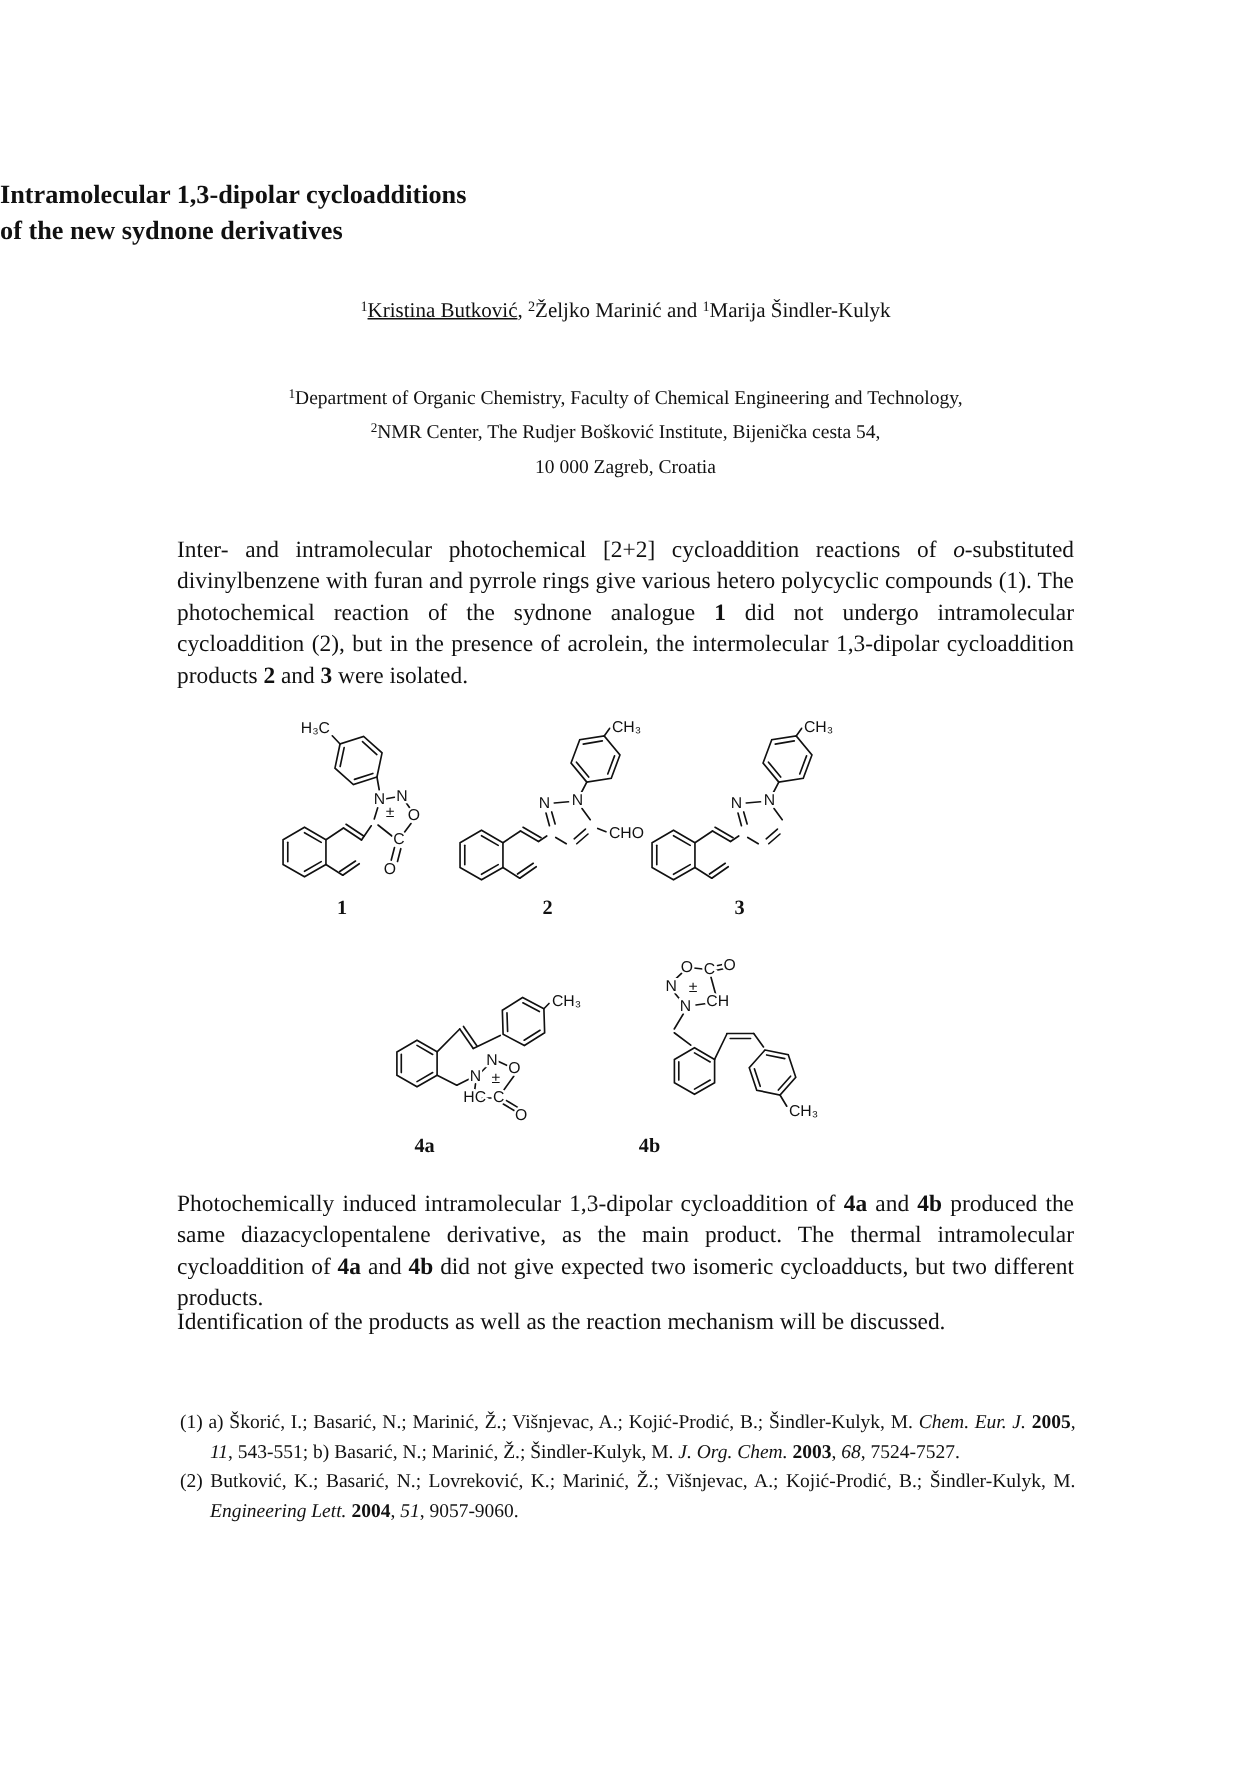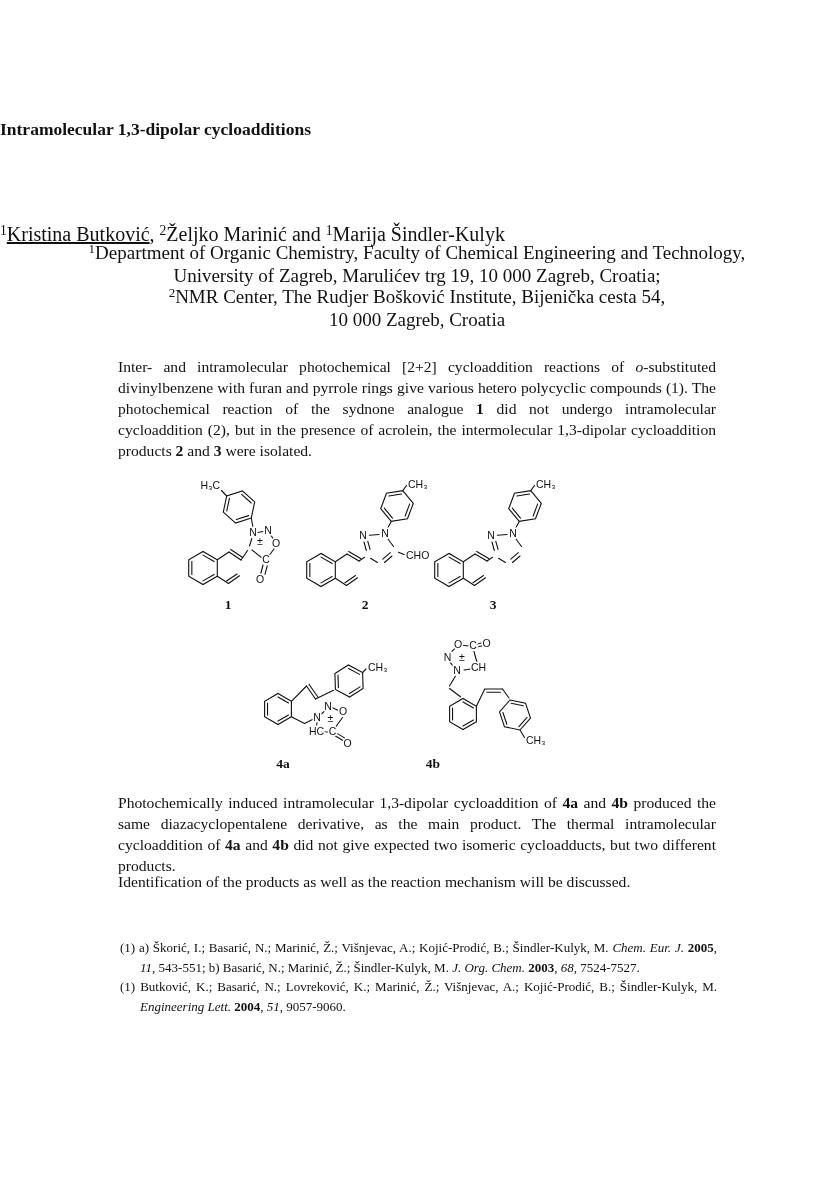--- a/index.html
+++ b/index.html
@@ -2,23 +2,23 @@
 <html><head>
 <meta charset="utf-8">
 <style>
   html,body{margin:0;padding:0;background:#ffffff;}
   .page{
     position:relative;width:834px;height:1181px;margin:0 auto;background:#ffffff;
     color:#111111;font-family:"Liberation Serif",serif;overflow:hidden;
   }
   .title{position:absolute;top:117px;left:0;width:100%;
     font-weight:bold;font-size:17.5px;line-height:24px;}
-  .authors{position:absolute;top:200px;left:0;width:100%;text-align:left;font-size:20px;margin-top:23px;}
-  .affil{position:absolute;top:242px;left:0;width:100%;text-align:center;
-    font-size:19px;line-height:21px;}
+  .authors{position:absolute;top:200px;left:0;width:100%;text-align:center;font-size:14px;}
+  .affil{position:absolute;top:254px;left:0;width:100%;text-align:center;
+    font-size:13px;line-height:21px;}
   .para{position:absolute;left:118px;width:598px;margin:0;font-size:15.6px;
     line-height:21px;text-align:justify;}
   #p1{top:356px;}
   #p2{top:792px;}
   .closing{position:absolute;left:118px;top:873px;width:598px;margin:0;font-size:15.6px;}
   .refs{position:absolute;left:120px;top:938px;width:597px;font-size:13px;line-height:19.5px;}
   .ref{margin:0;text-align:justify;padding-left:20px;text-indent:-20px;}
   .seg-b{font-weight:bold;}
   .seg-i{font-style:italic;}
   .seg-u{text-decoration:underline;}
@@ -31,27 +31,27 @@
   svg.struct text{fill:#111111;font-family:"Liberation Sans",sans-serif;font-size:10.5px;
     paint-order:stroke;stroke:#ffffff;stroke-width:3px;}
 </style>
 </head>
 <body>
 
 <div class="page">
 
   <div class="title">
     <div>Intramolecular 1,3-dipolar cycloadditions</div>
+    <div>of the new sydnone derivatives</div>
   </div>
 
   <div class="authors"><span class="seg-sup">1</span><span class="seg-u">Kristina Butković</span><span>, </span><span class="seg-sup">2</span><span>Željko Marinić and </span><span class="seg-sup">1</span><span>Marija Šindler-Kulyk</span></div>
 
   <div class="affil">
     <div><span class="seg-sup">1</span><span>Department of Organic Chemistry, Faculty of Chemical Engineering and Technology,</span></div>
-    <div><span>University of Zagreb, Marulićev trg 19, 10 000 Zagreb, Croatia;</span></div>
     <div><span class="seg-sup">2</span><span>NMR Center, The Rudjer Bošković Institute, Bijenička cesta 54,</span></div>
     <div><span>10 000 Zagreb, Croatia</span></div>
   </div>
 
   <p class="para" id="p1"><span>Inter- and intramolecular photochemical [2+2] cycloaddition reactions of </span><span class="seg-i">o</span><span>-substituted divinylbenzene with furan and pyrrole rings give various hetero polycyclic compounds (1). The photochemical reaction of the sydnone analogue </span><span class="seg-b">1</span><span> did not undergo intramolecular cycloaddition (2), but in the presence of acrolein, the intermolecular 1,3-dipolar cycloaddition products </span><span class="seg-b">2</span><span> and </span><span class="seg-b">3</span><span> were isolated.</span></p>
 
   <div>
     <div class="structure" style="left:183px;top:472px;text-align:right;">
       <svg class="struct" viewBox="0 0 105 122" width="105" height="122">
           <g>
@@ -235,16 +235,16 @@
     <div class="caption" style="left:266px;top:756px;">4a</div>
     <div class="caption" style="left:416px;top:756px;">4b</div>
   </div>
 
   <p class="para" id="p2"><span>Photochemically induced intramolecular 1,3-dipolar cycloaddition of </span><span class="seg-b">4a</span><span> and </span><span class="seg-b">4b</span><span> produced the same diazacyclopentalene derivative, as the main product. The thermal intramolecular cycloaddition of </span><span class="seg-b">4a</span><span> and </span><span class="seg-b">4b</span><span> did not give expected two isomeric cycloadducts, but two different products.</span></p>
 
   <p class="closing">Identification of the products as well as the reaction mechanism will be discussed.</p>
 
   <div class="refs">
     <p class="ref"><span>(1) a) Škorić, I.; Basarić, N.; Marinić, Ž.; Višnjevac, A.; Kojić-Prodić, B.; Šindler-Kulyk, M. </span><span class="seg-i">Chem. Eur. J.</span><span> </span><span class="seg-b">2005</span><span>, </span><span class="seg-i">11</span><span>, 543-551; b) Basarić, N.; Marinić, Ž.; Šindler-Kulyk, M. </span><span class="seg-i">J. Org. Chem.</span><span> </span><span class="seg-b">2003</span><span>, </span><span class="seg-i">68</span><span>, 7524-7527.</span></p>
-    <p class="ref"><span>(1) Butković, K.; Basarić, N.; Lovreković, K.; Marinić, Ž.; Višnjevac, A.; Kojić-Prodić, B.; Šindler-Kulyk, M. </span><span class="seg-i">Engineering Lett.</span><span> </span><span class="seg-b">2004</span><span>, </span><span class="seg-i">51</span><span>, 9057-9060.</span></p>
+    <p class="ref"><span>(2) Butković, K.; Basarić, N.; Lovreković, K.; Marinić, Ž.; Višnjevac, A.; Kojić-Prodić, B.; Šindler-Kulyk, M. </span><span class="seg-i">Engineering Lett.</span><span> </span><span class="seg-b">2004</span><span>, </span><span class="seg-i">51</span><span>, 9057-9060.</span></p>
   </div>
 
 </div>
 
 </body></html>

